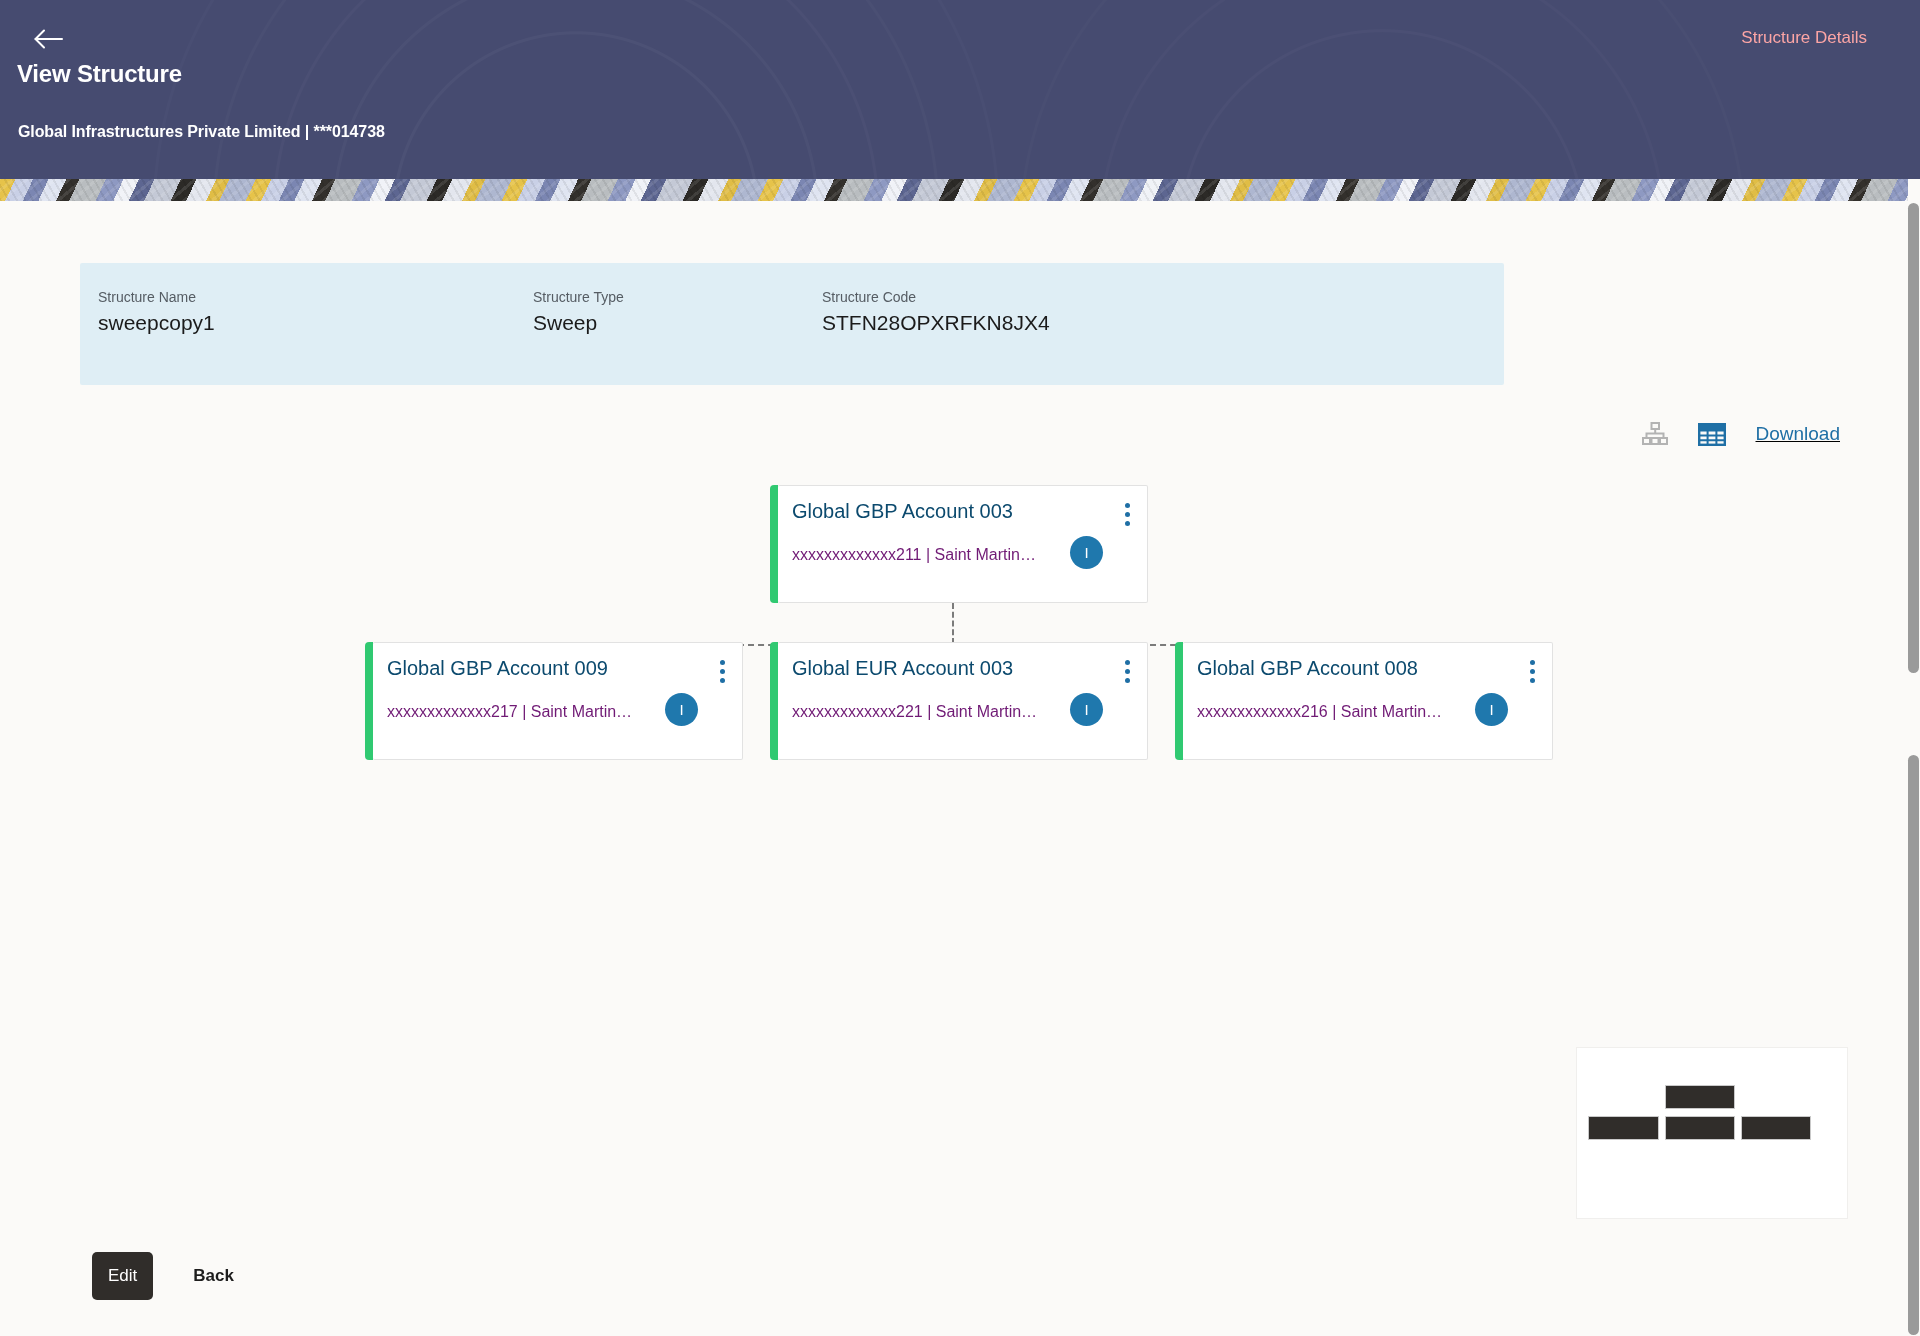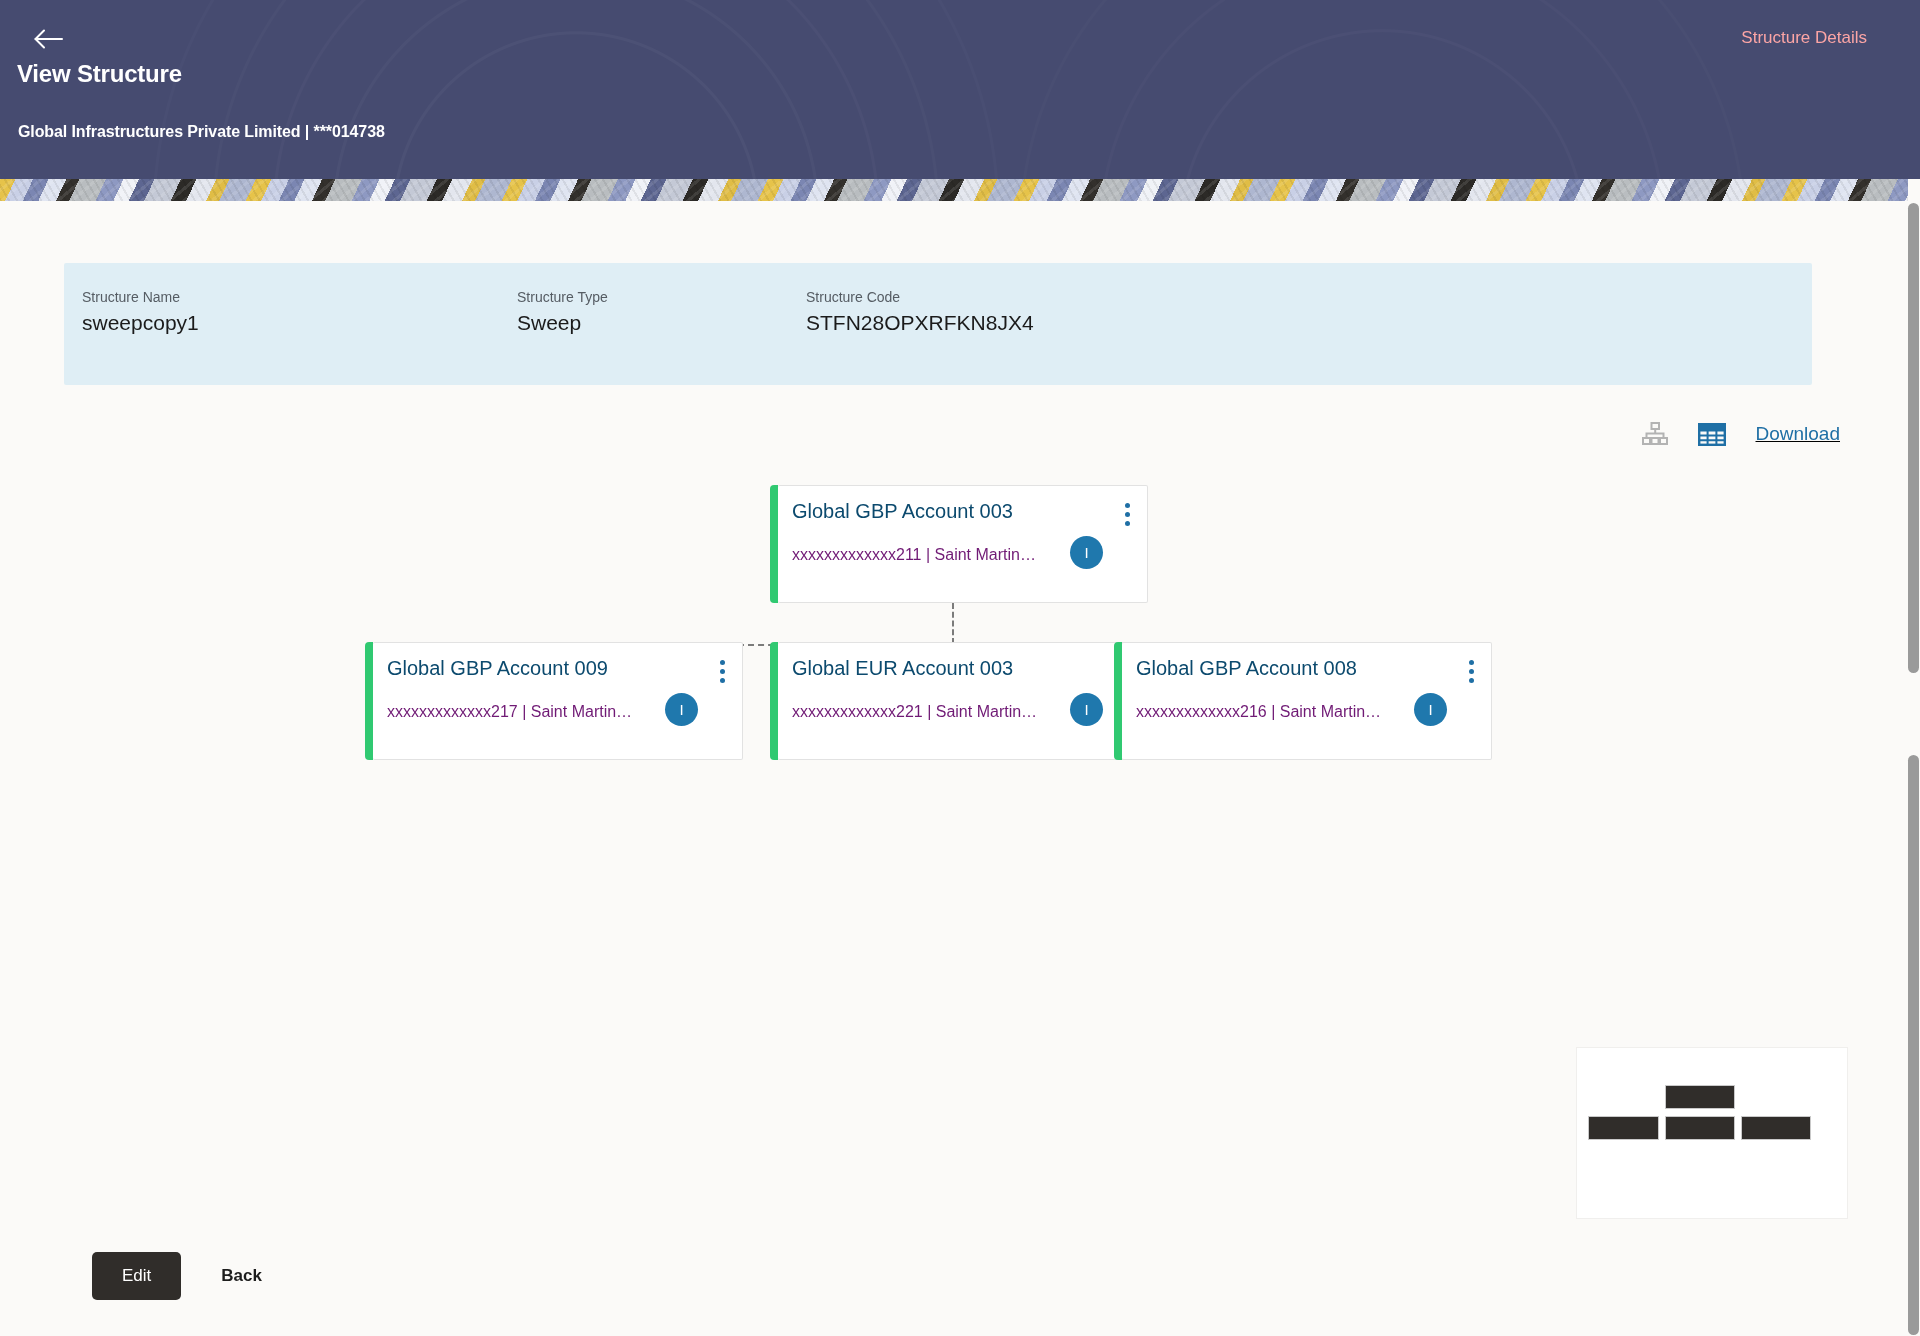--- a/index.html
+++ b/index.html
@@ -114,22 +114,22 @@
     position: absolute;
     left: 0; top: 201px;
     width: 1908px;
     height: 1135px;
     background: #fbfaf8;
     overflow: hidden;
   }
 
   .info-panel {
     position: absolute;
-    left: 64px; top: 62px;
-    width: 1748px; height: 122px;
+    left: 80px; top: 62px;
+    width: 1424px; height: 122px;
     background: #dfeef5;
     border-radius: 2px;
   }
   .info-field { position: absolute; top: 26px; }
   .info-field.f1 { left: 18px; }
   .info-field.f2 { left: 453px; }
   .info-field.f3 { left: 742px; }
   .info-label {
     font-size: 14px;
     color: #555c63;
@@ -263,21 +263,21 @@
     align-items: center;
     gap: 30px;
   }
   .btn-edit {
     background: #302d2a;
     color: #ffffff;
     border: none;
     border-radius: 5px;
     font-size: 17px;
     font-family: inherit;
-    padding: 14px 30px;
+    padding: 14px 16px;
     cursor: pointer;
   }
   .btn-back {
     background: transparent;
     color: #1d1d1d;
     border: none;
     font-size: 17px;
     font-family: inherit;
     font-weight: bold;
     padding: 12px 10px;
@@ -407,21 +407,21 @@
         <div class="node-title">Global EUR Account 003</div>
         <div class="node-sub">xxxxxxxxxxxxx221 | Saint Martin…</div>
         <div class="node-badge">I</div>
         <div class="node-menu">
           <i></i>
           <i></i>
           <i></i>
         </div>
       </div>
 
-      <div class="node-card" style="left:1122px; top:161px;text-align:center;">
+      <div class="node-card" style="left:1183px; top:161px;text-align:center;">
         <div class="node-accent"></div>
         <div class="node-title">Global GBP Account 008</div>
         <div class="node-sub">xxxxxxxxxxxxx216 | Saint Martin…</div>
         <div class="node-badge">I</div>
         <div class="node-menu">
           <i></i>
           <i></i>
           <i></i>
         </div>
       </div>

